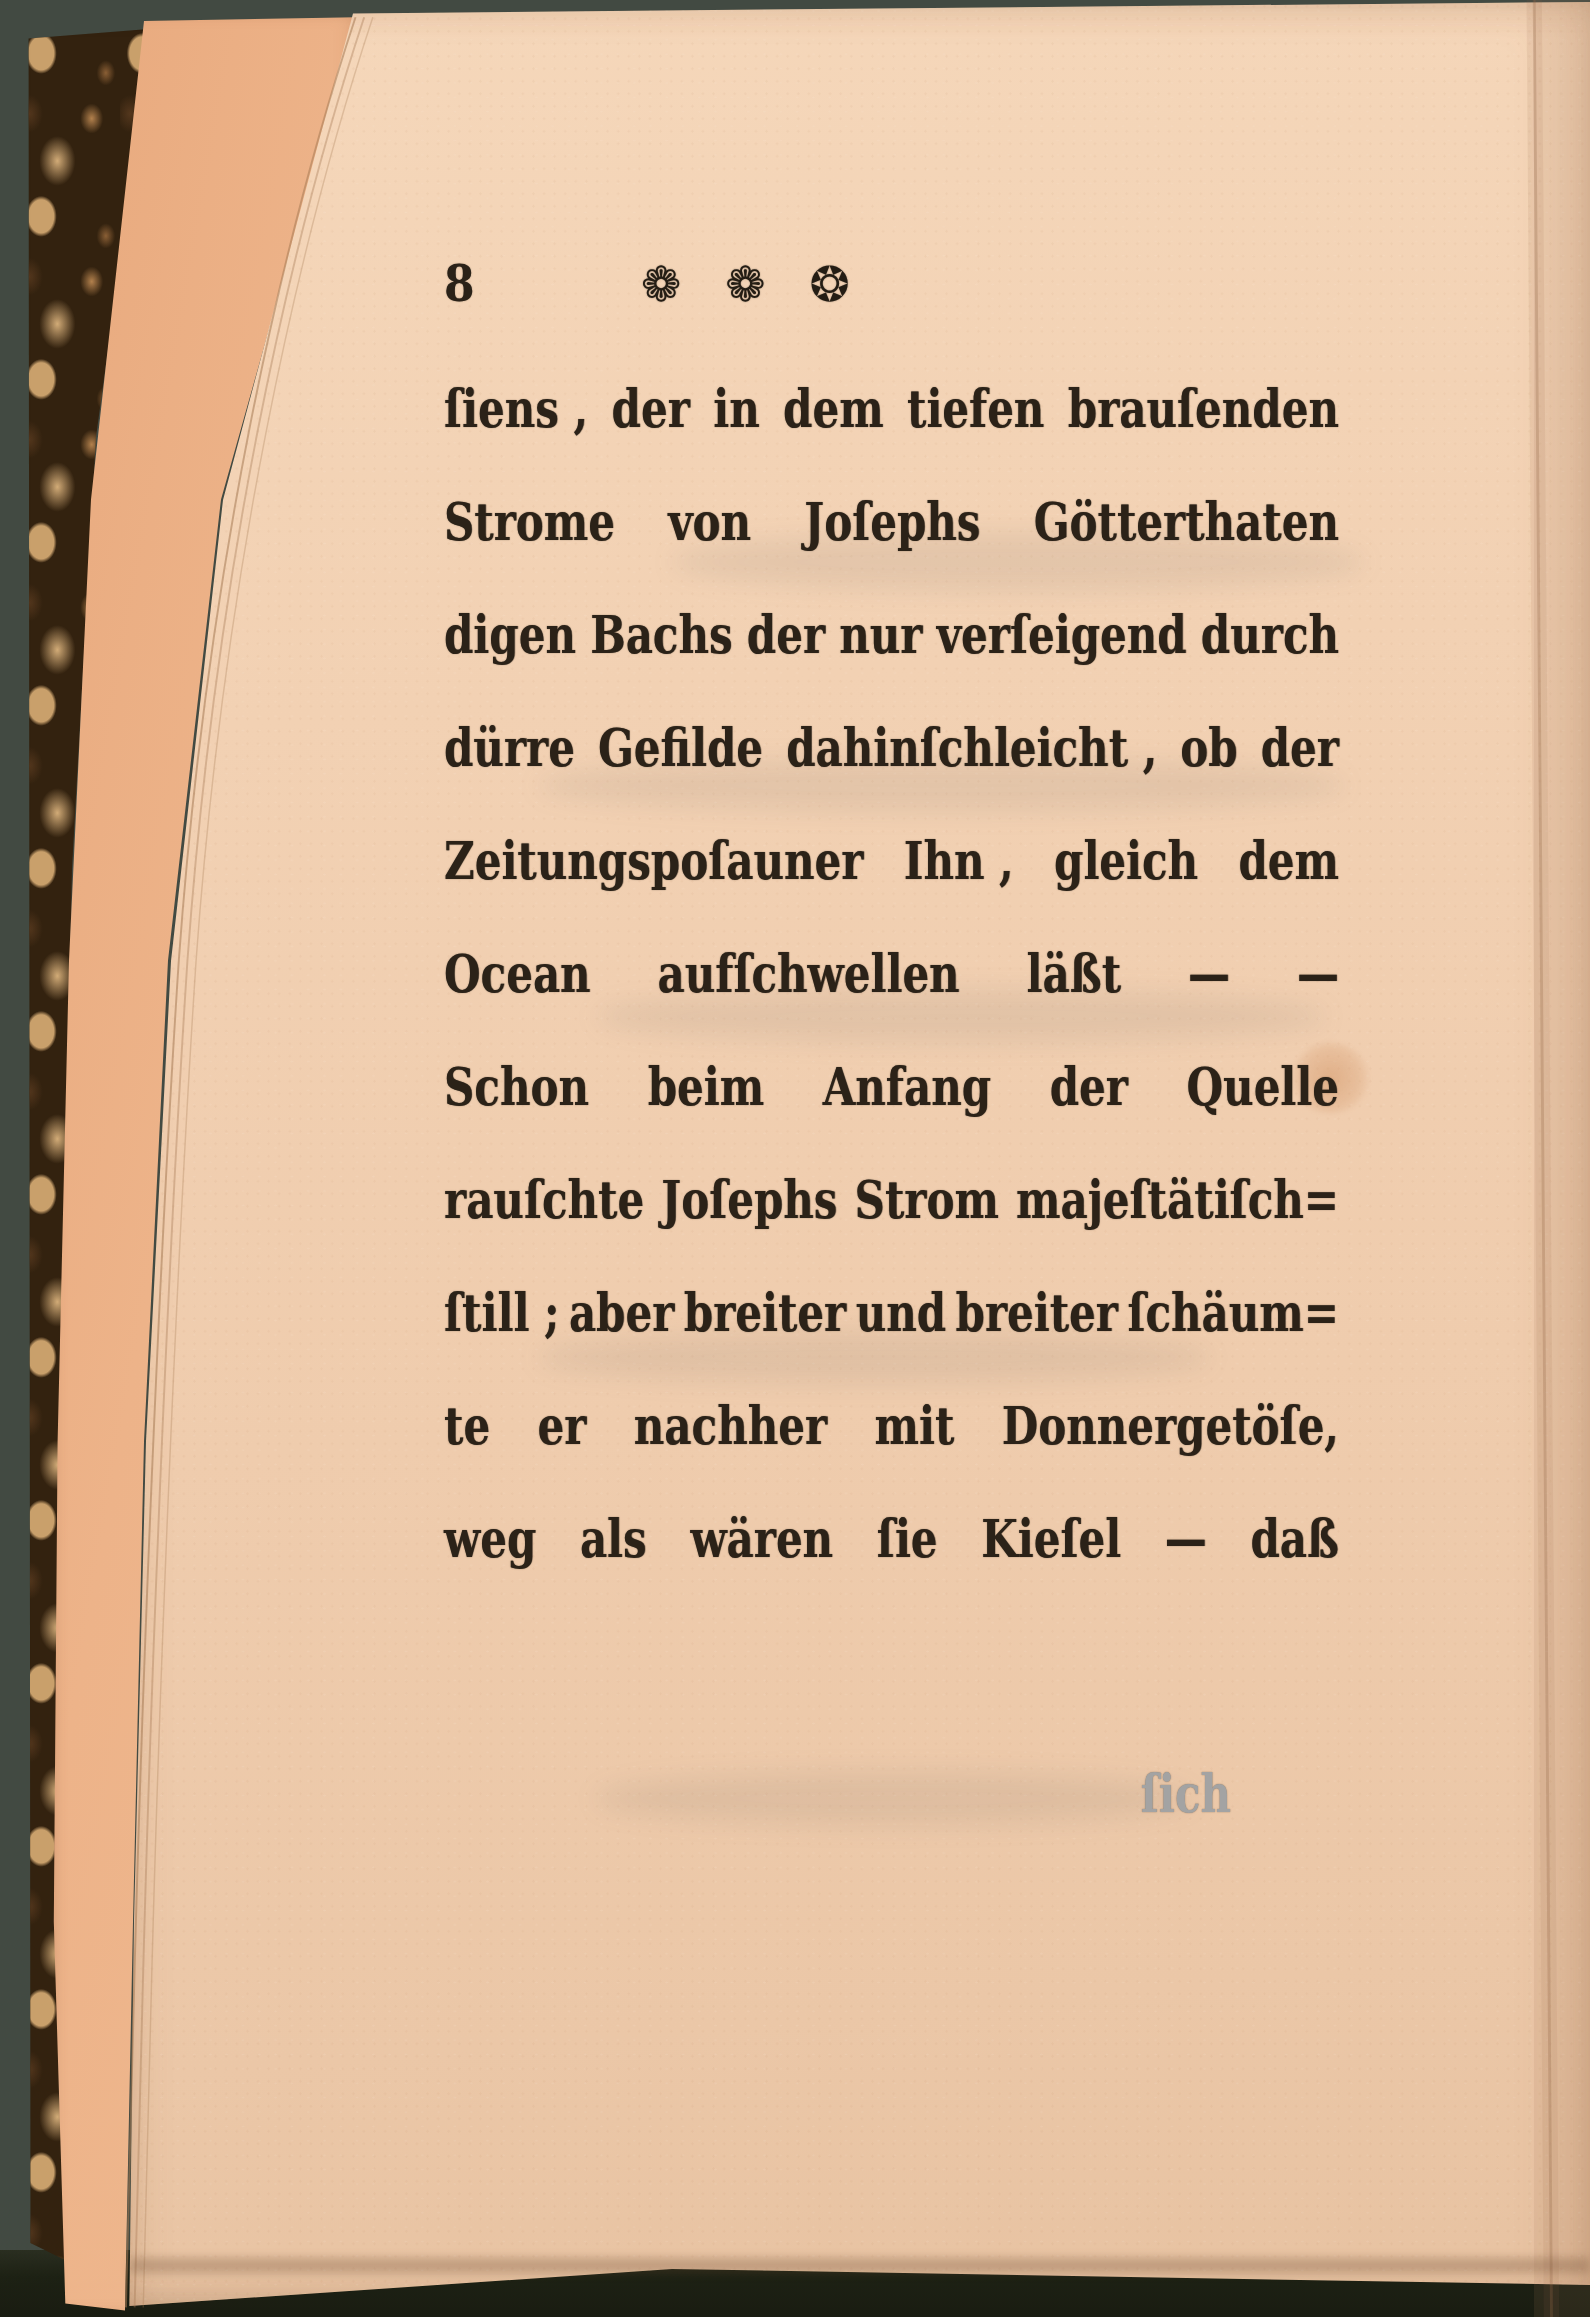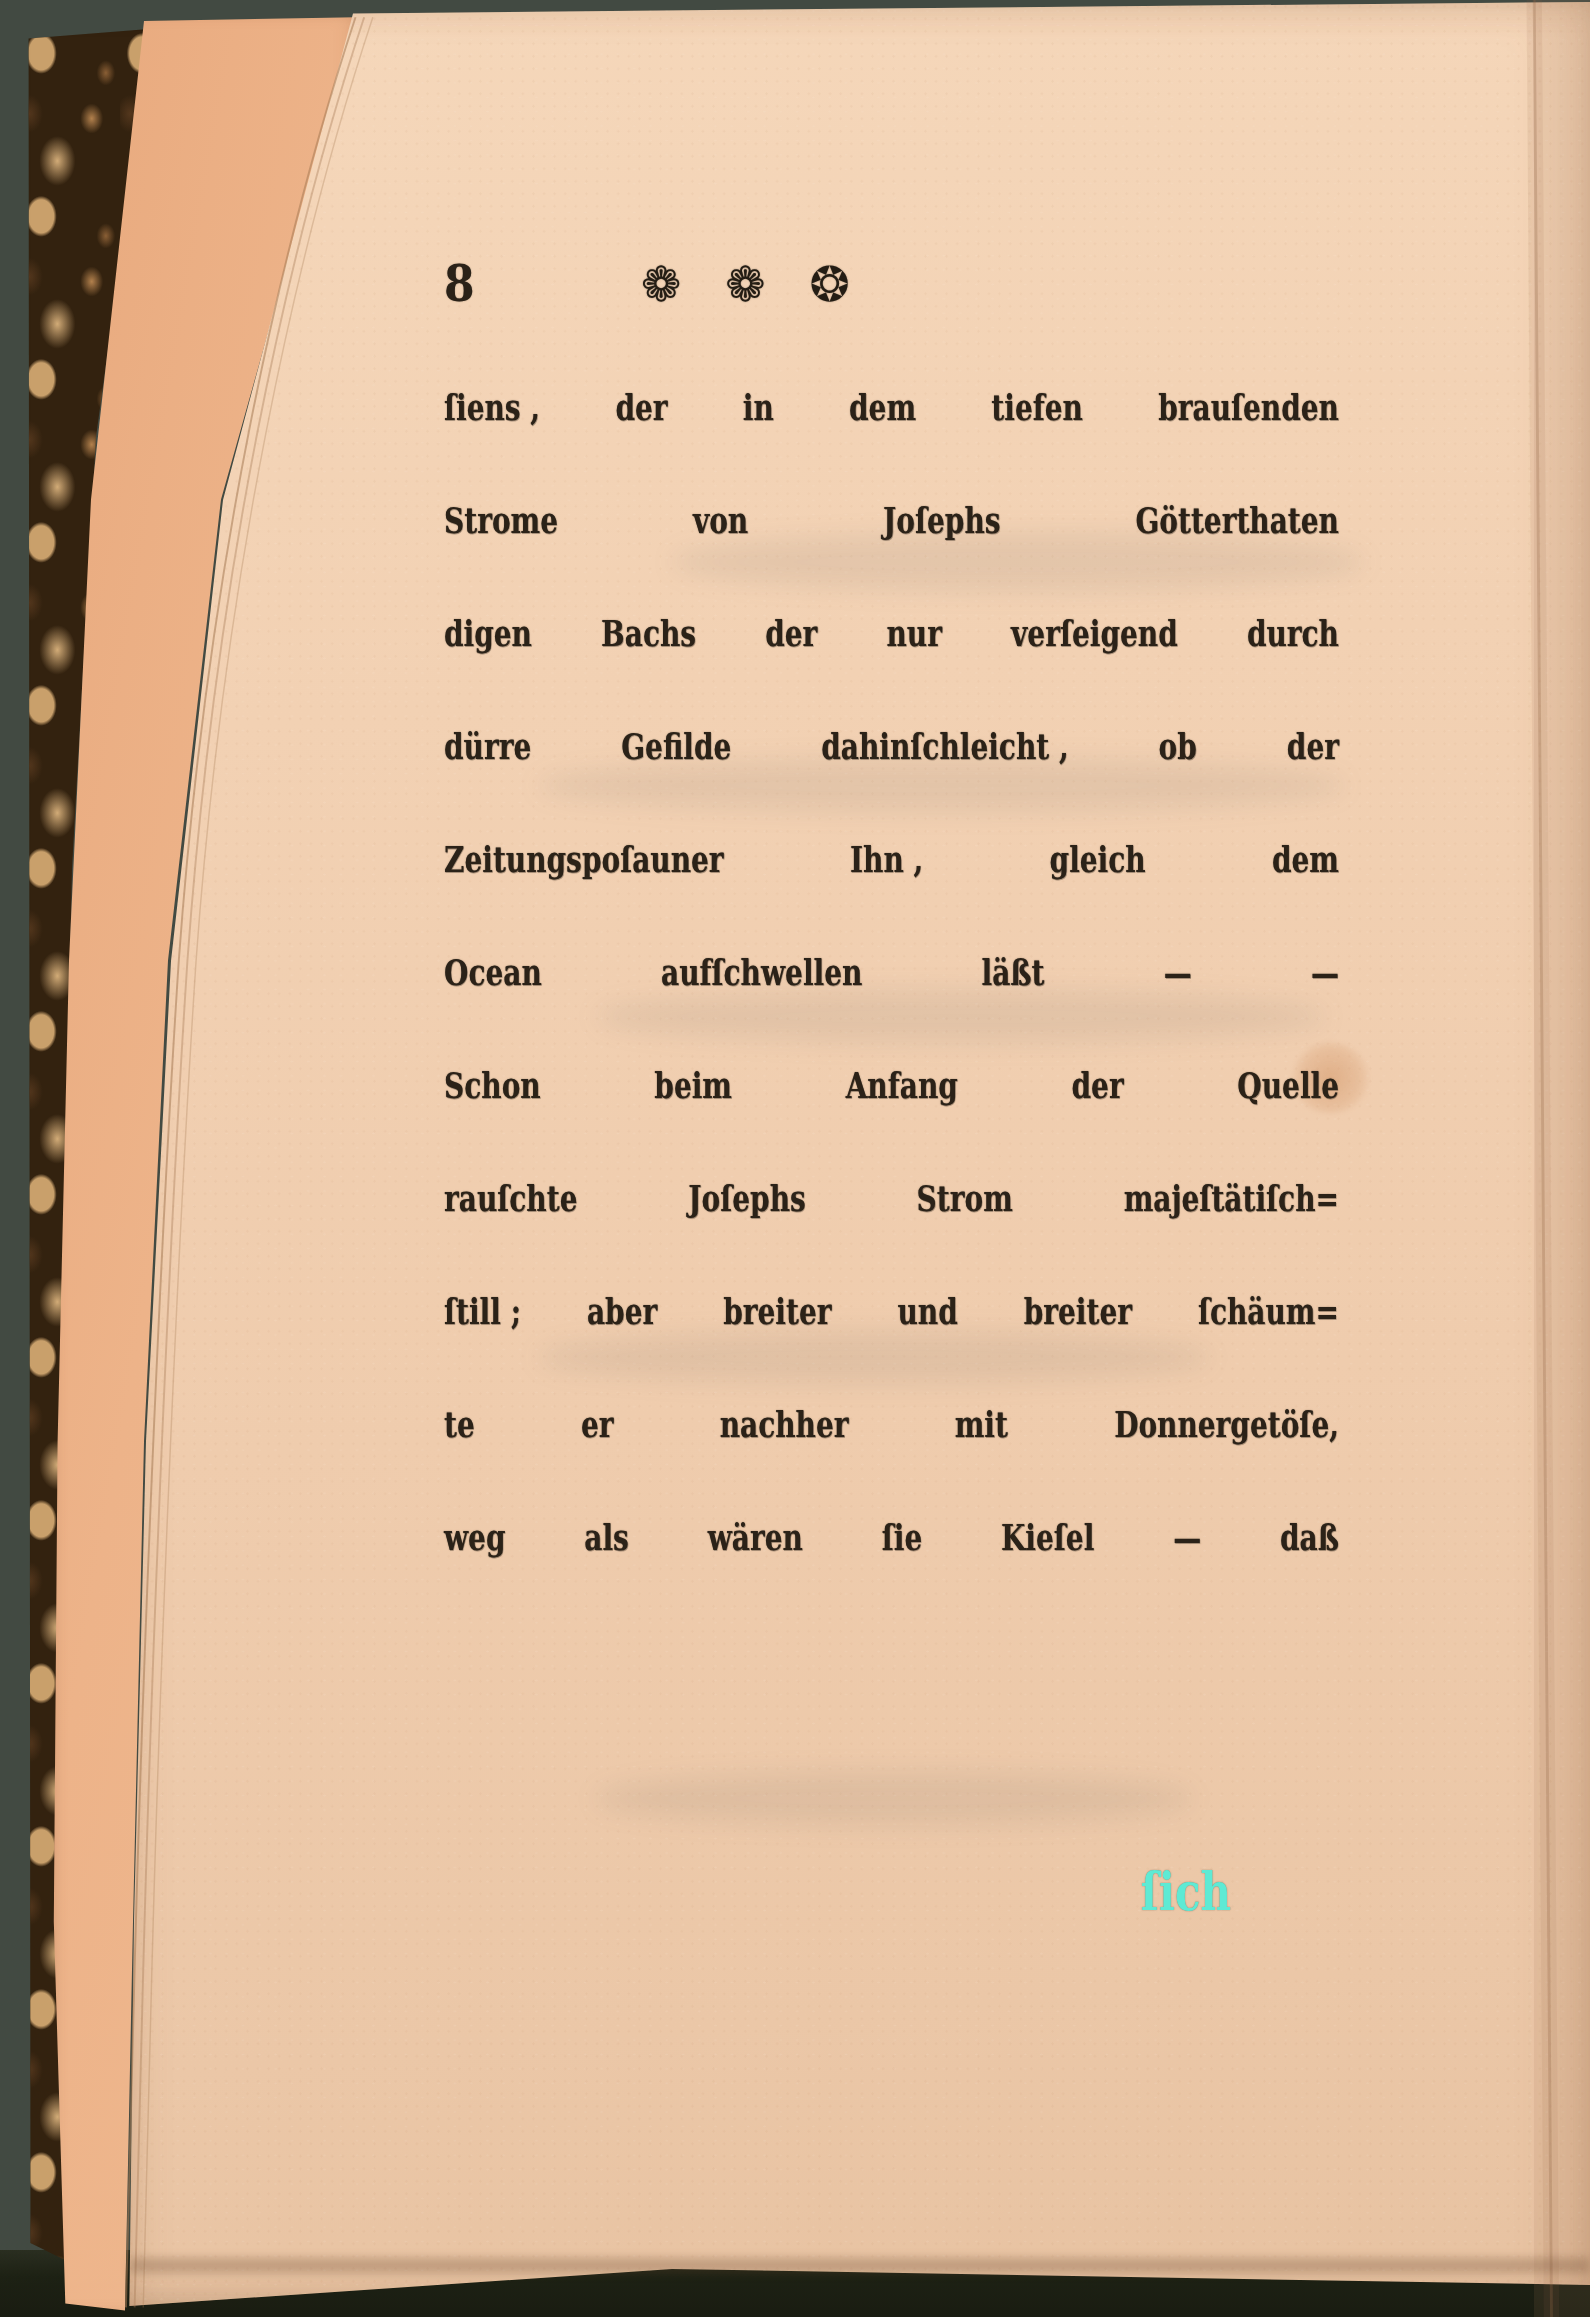--- a/index.html
+++ b/index.html
@@ -98,34 +98,34 @@
     font-size:48px;line-height:1;color:#241d14;
     text-shadow:0 0 1.4px rgba(36,29,20,0.6);
   }
   .body-text{
     position:absolute;left:444px;top:352px;width:895px;
     color:#2b2218;
   }
   .text-line{
     height:113px;
     display:flex;justify-content:space-between;align-items:center;
-    font-size:28px;font-weight:bold;line-height:1;
+    font-size:42px;font-weight:bold;line-height:1;
   }
   .token{
     display:inline-block;
     transform:scaleY(1.25);
     transform-origin:center;
     white-space:pre;
     text-shadow:0 0 1.2px rgba(43,34,24,0.55), 0.6px 0.6px 0 rgba(43,34,24,0.30);
   }
   .catchword-line{
-    position:absolute;left:444px;top:1848px;width:895px;height:86px;
-    display:flex;justify-content:flex-end;align-items:center;
+    position:absolute;left:444px;top:1732px;width:895px;height:86px;
+    display:flex;justify-content:flex-end;align-items:flex-end;
     padding-right:108px;box-sizing:border-box;
-    font-size:42px;font-weight:bold;color:#5eead4;
+    font-size:42px;font-weight:bold;color:#a3a3a3;
   }
   .catchword-line .cw{
     display:inline-block;transform:scaleY(1.25);
     text-shadow:0 0 1.2px rgba(43,34,24,0.55);
   }
 </style>
 </head>
 <body>
 
 <div class="canvas">

